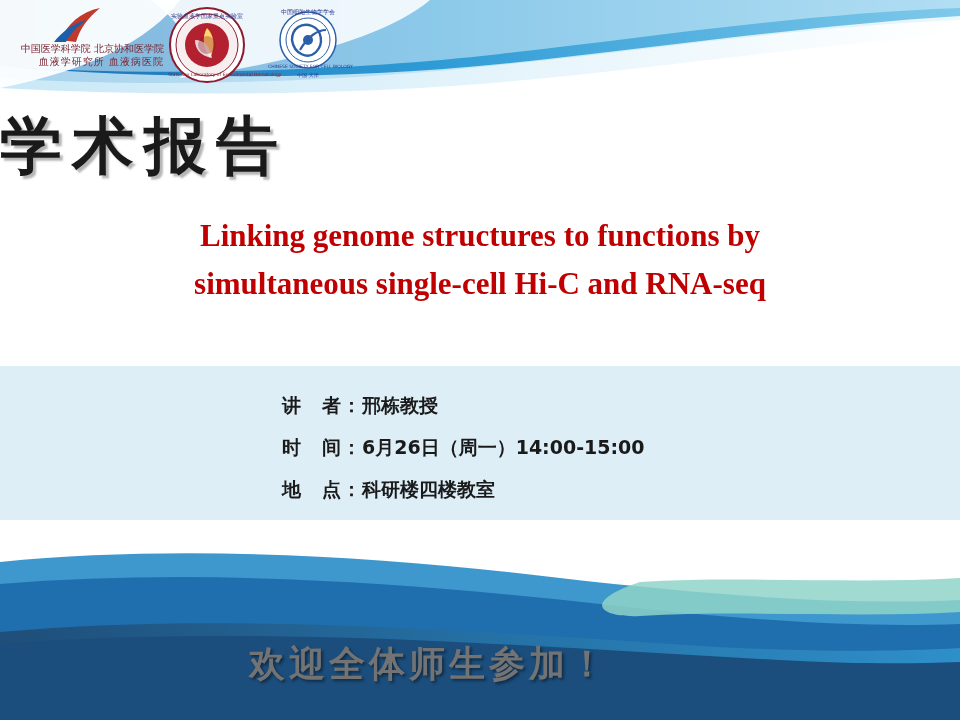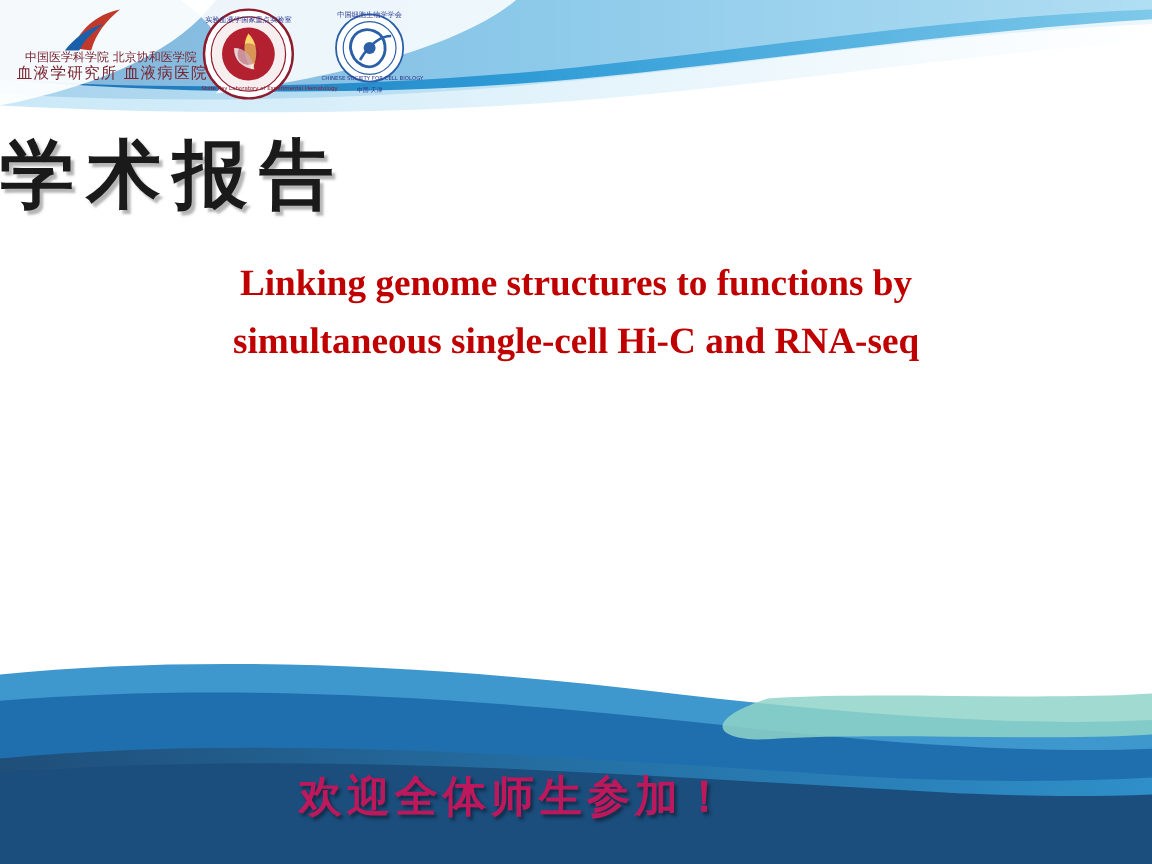--- a/index.html
+++ b/index.html
@@ -56,21 +56,21 @@
     left: 0; top: 36px;
     width: 150px;
     text-align: right;
     color: #7a2430;
     font-size: 10px;
     line-height: 13px;
     font-family: "DejaVu Sans", sans-serif;
     white-space: nowrap;
   }
   .logo-cams .cn-text .l2 {
-    font-size: 13px;
+    font-size: 10px;
     letter-spacing: 1px;
   }
 
   .logo-hemat {
     left: 168px;
     width: 78px;
     height: 78px;
   }
   .logo-cell {
     left: 268px;
@@ -149,21 +149,21 @@
 
   .welcome {
     position: absolute;
     left: 0; top: 640px;
     width: 858px;
     text-align: center;
     font-family: "DejaVu Sans", sans-serif;
     font-weight: bold;
     font-size: 36px;
     letter-spacing: 4px;
-    color: #be185d;
+    color: #737373;
     text-shadow: 2px 2px 3px rgba(0,0,0,0.45);
   }
 </style>
 </head>
 <body>
 
 <div class="poster">
 
   <div class="top-banner">
     <svg width="960" height="96" viewBox="0 0 960 96" xmlns="http://www.w3.org/2000/svg">
@@ -227,20 +227,33 @@
     </div>
   </div>
 
   <div class="main-title">学术报告</div>
 
   <div class="subtitle">
     <div>Linking genome structures to functions by</div>
     <div>simultaneous single-cell Hi-C and RNA-seq</div>
   </div>
 
+  <div class="info-band">
+    <div class="info-list">
+      <div class="info-row">
+        <span class="info-label">讲　者：</span><span>邢栋教授</span>
+      </div>
+      <div class="info-row">
+        <span class="info-label">时　间：</span><span>6月26日（周一）14:00-15:00</span>
+      </div>
+      <div class="info-row">
+        <span class="info-label">地　点：</span><span>科研楼四楼教室</span>
+      </div>
+    </div>
+  </div>
 
   <div class="bottom-art">
     <svg width="960" height="200" viewBox="0 0 960 200" xmlns="http://www.w3.org/2000/svg">
       <defs>
         <linearGradient id="botGrad" x1="0" y1="0" x2="1" y2="0">
           <stop offset="0%" stop-color="#1f4e79"></stop>
           <stop offset="55%" stop-color="#2573a8"></stop>
           <stop offset="100%" stop-color="#2f8fc9"></stop>
         </linearGradient>
         <linearGradient id="botGrad2" x1="0" y1="0" x2="1" y2="1">

